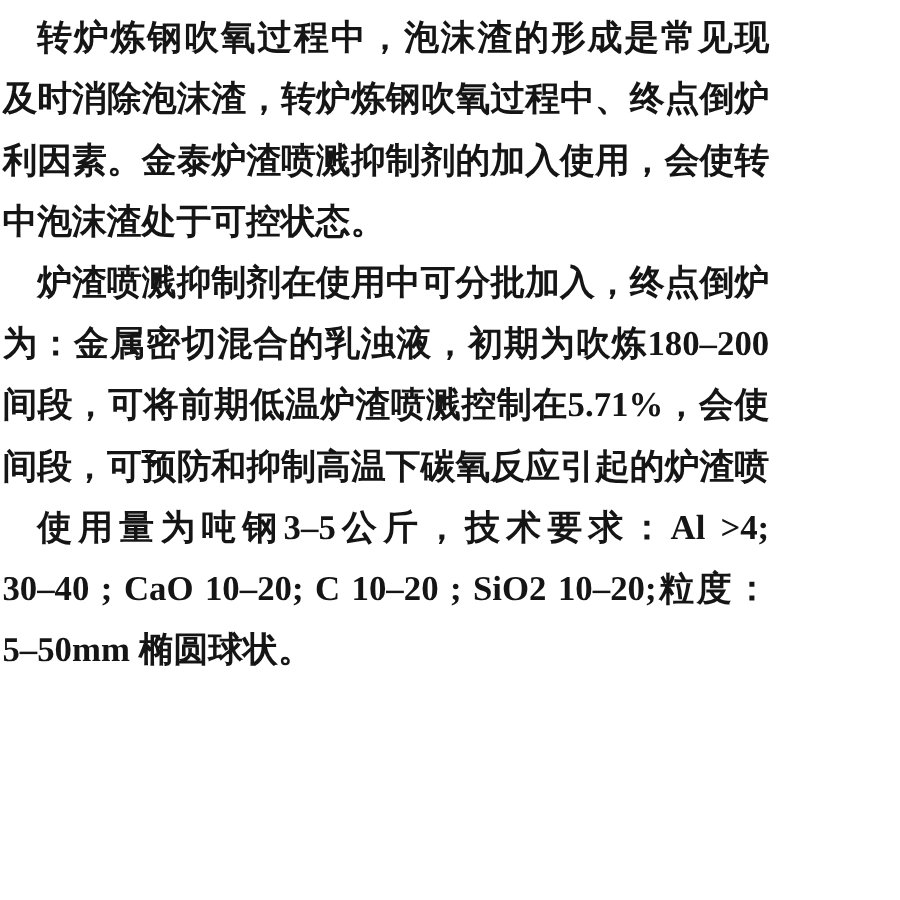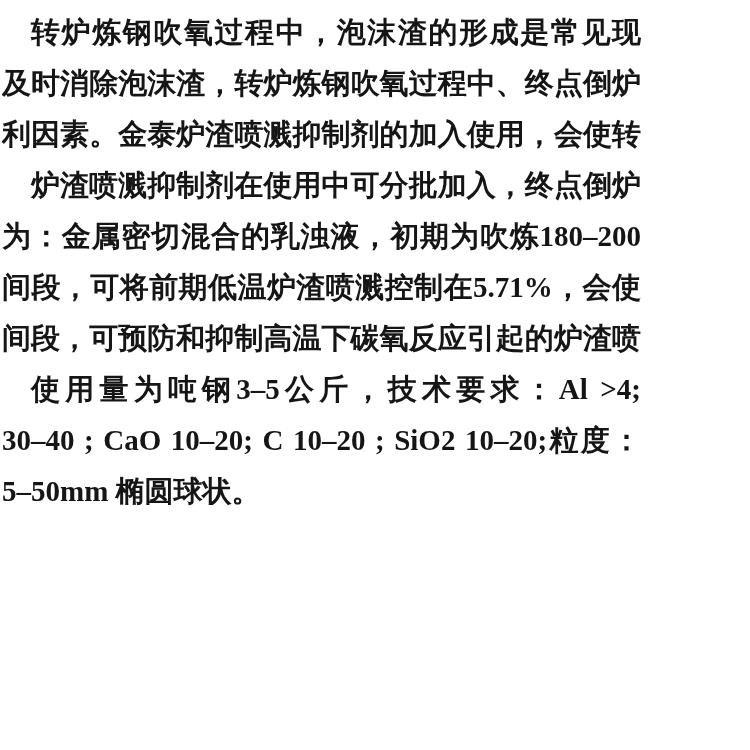--- a/index.html
+++ b/index.html
@@ -40,20 +40,21 @@
 </style>
 </head>
 <body>
 
 <div class="page">
 
   <div class="para">
     <div class="line indent">转炉炼钢吹氧过程中，泡沫渣的形成是常见现象，这</div>
     <div class="line">及时消除泡沫渣，转炉炼钢吹氧过程中、终点倒炉等问</div>
     <div class="line">利因素。金泰炉渣喷溅抑制剂的加入使用，会使转炉炼钢</div>
+    <div class="line end">中泡沫渣处于可控状态。</div>
   </div>
 
   <div class="para">
     <div class="line indent">炉渣喷溅抑制剂在使用中可分批加入，终点倒炉等问</div>
     <div class="line">为：金属密切混合的乳浊液，初期为吹炼180–200秒时</div>
     <div class="line">间段，可将前期低温炉渣喷溅控制在5.71%，会使转炉炼钢</div>
     <div class="line end">间段，可预防和抑制高温下碳氧反应引起的炉渣喷溅。</div>
   </div>
 
   <div class="para">

